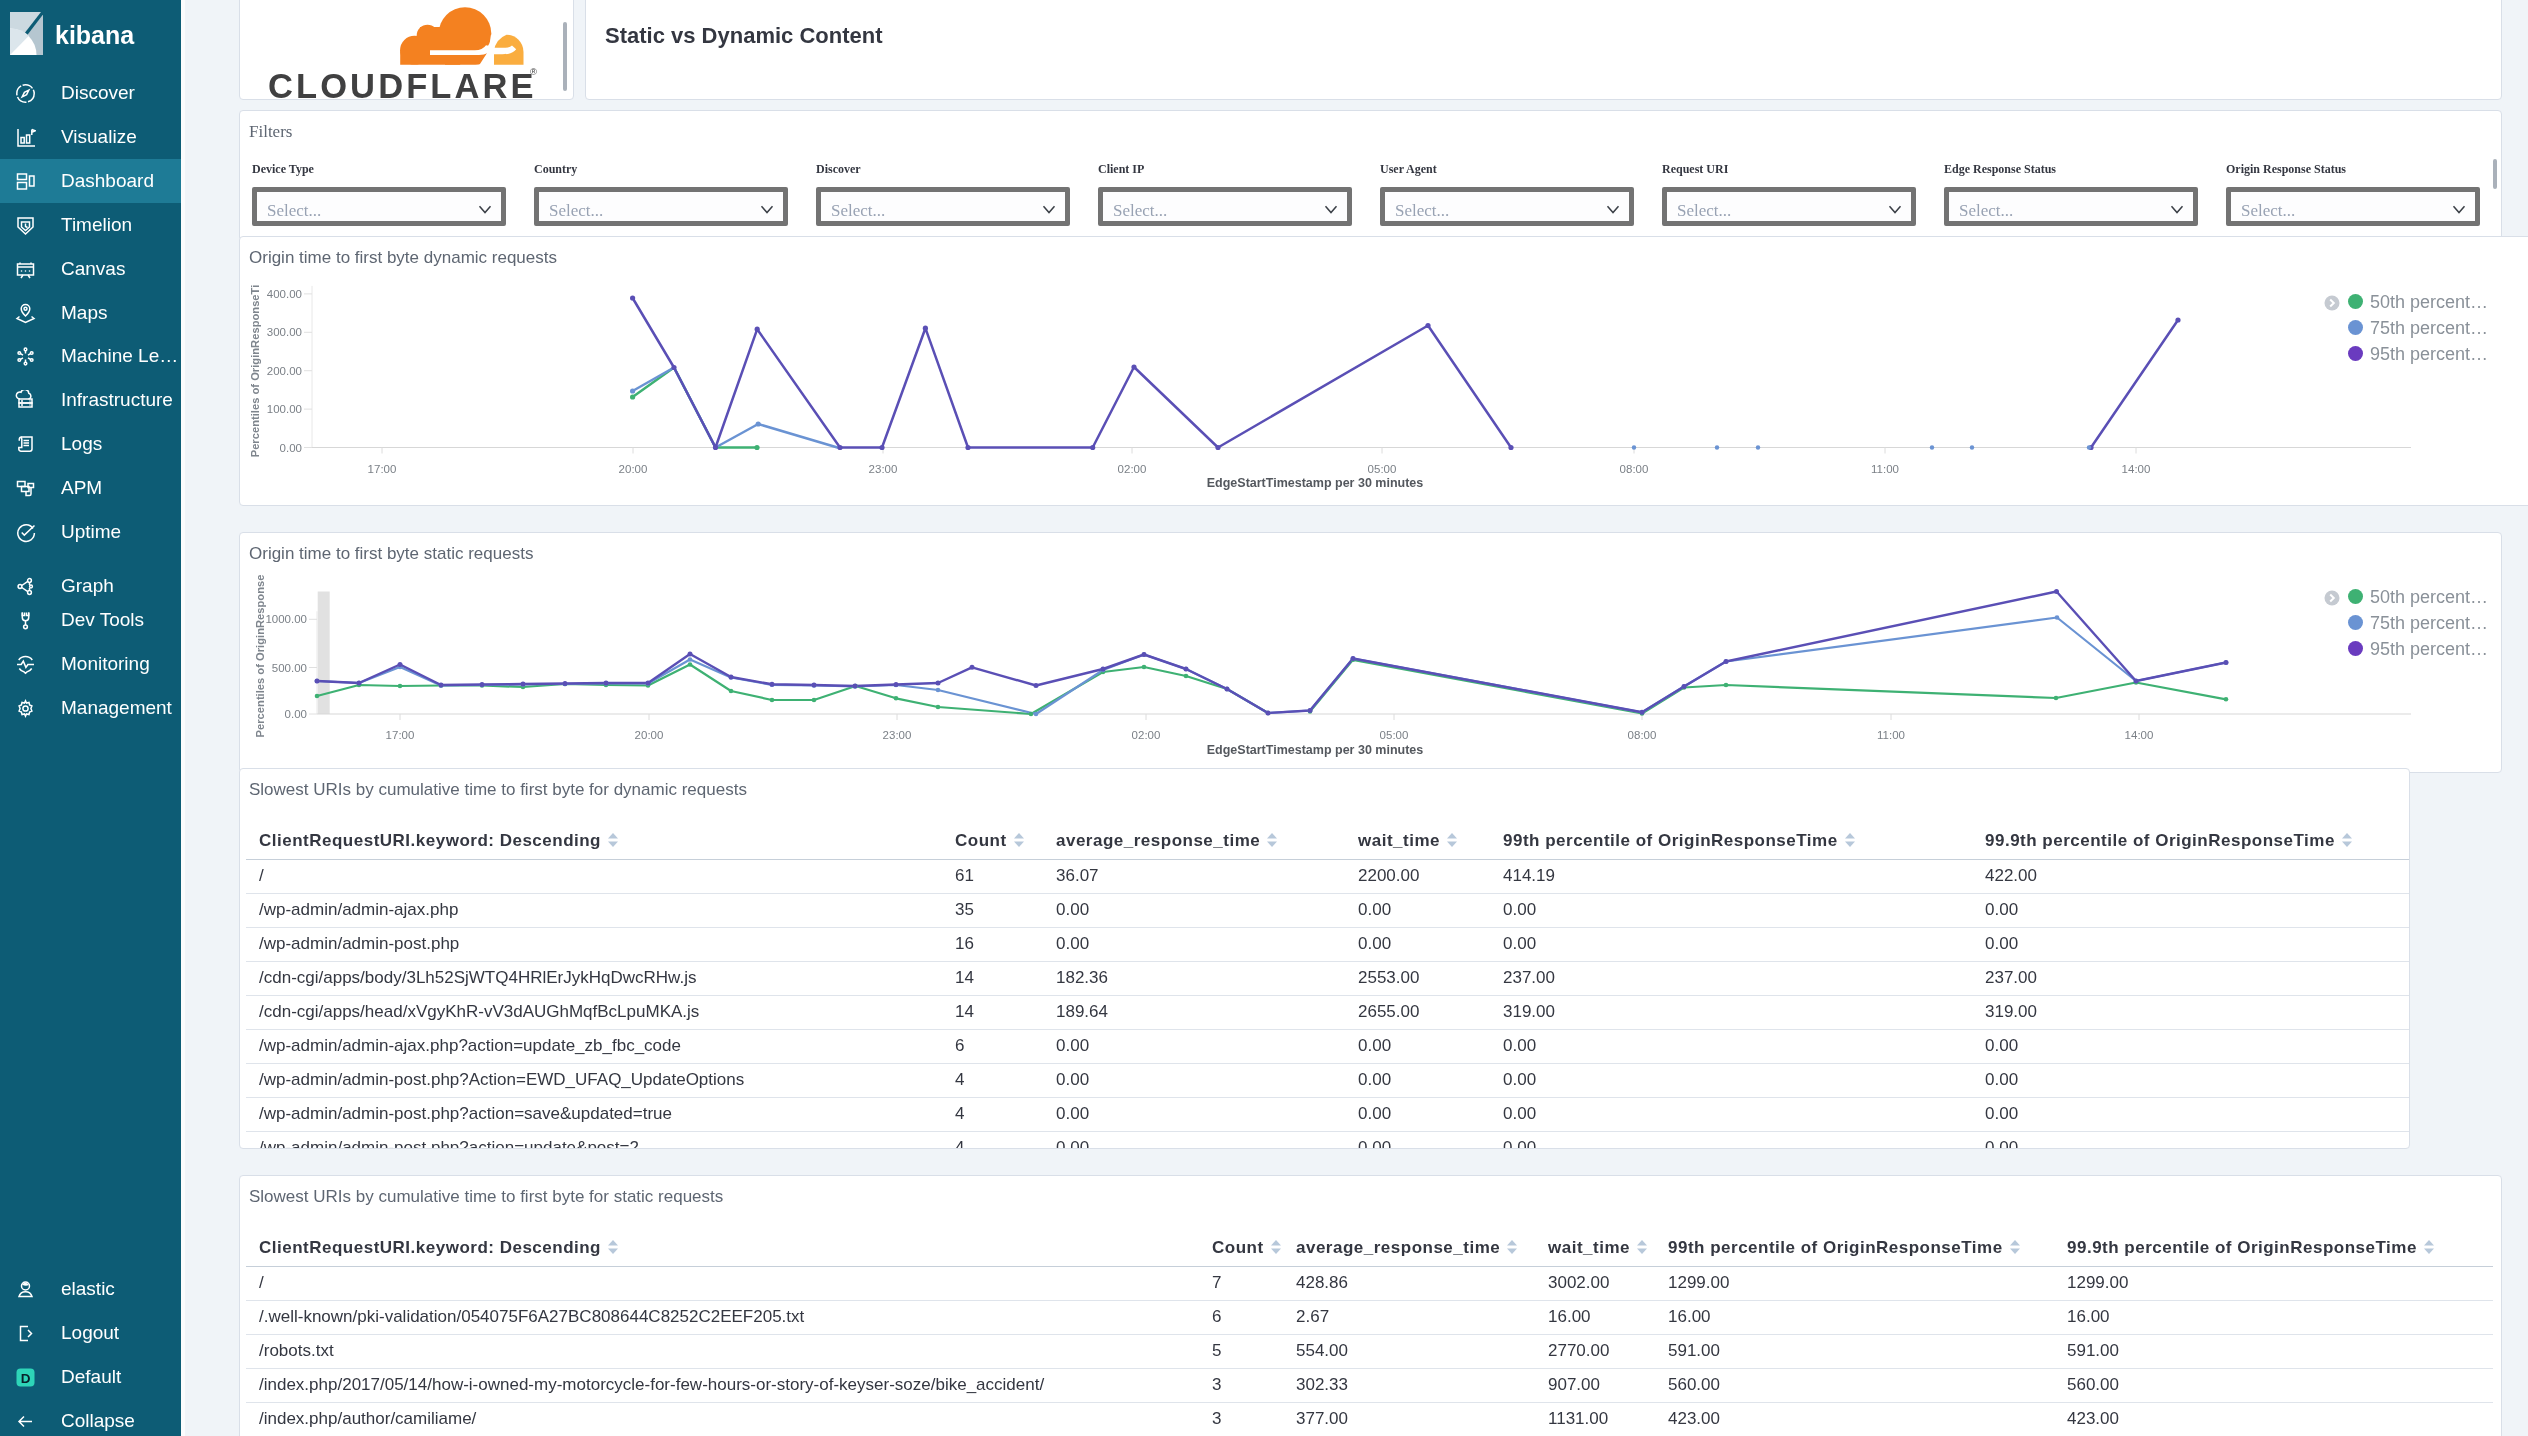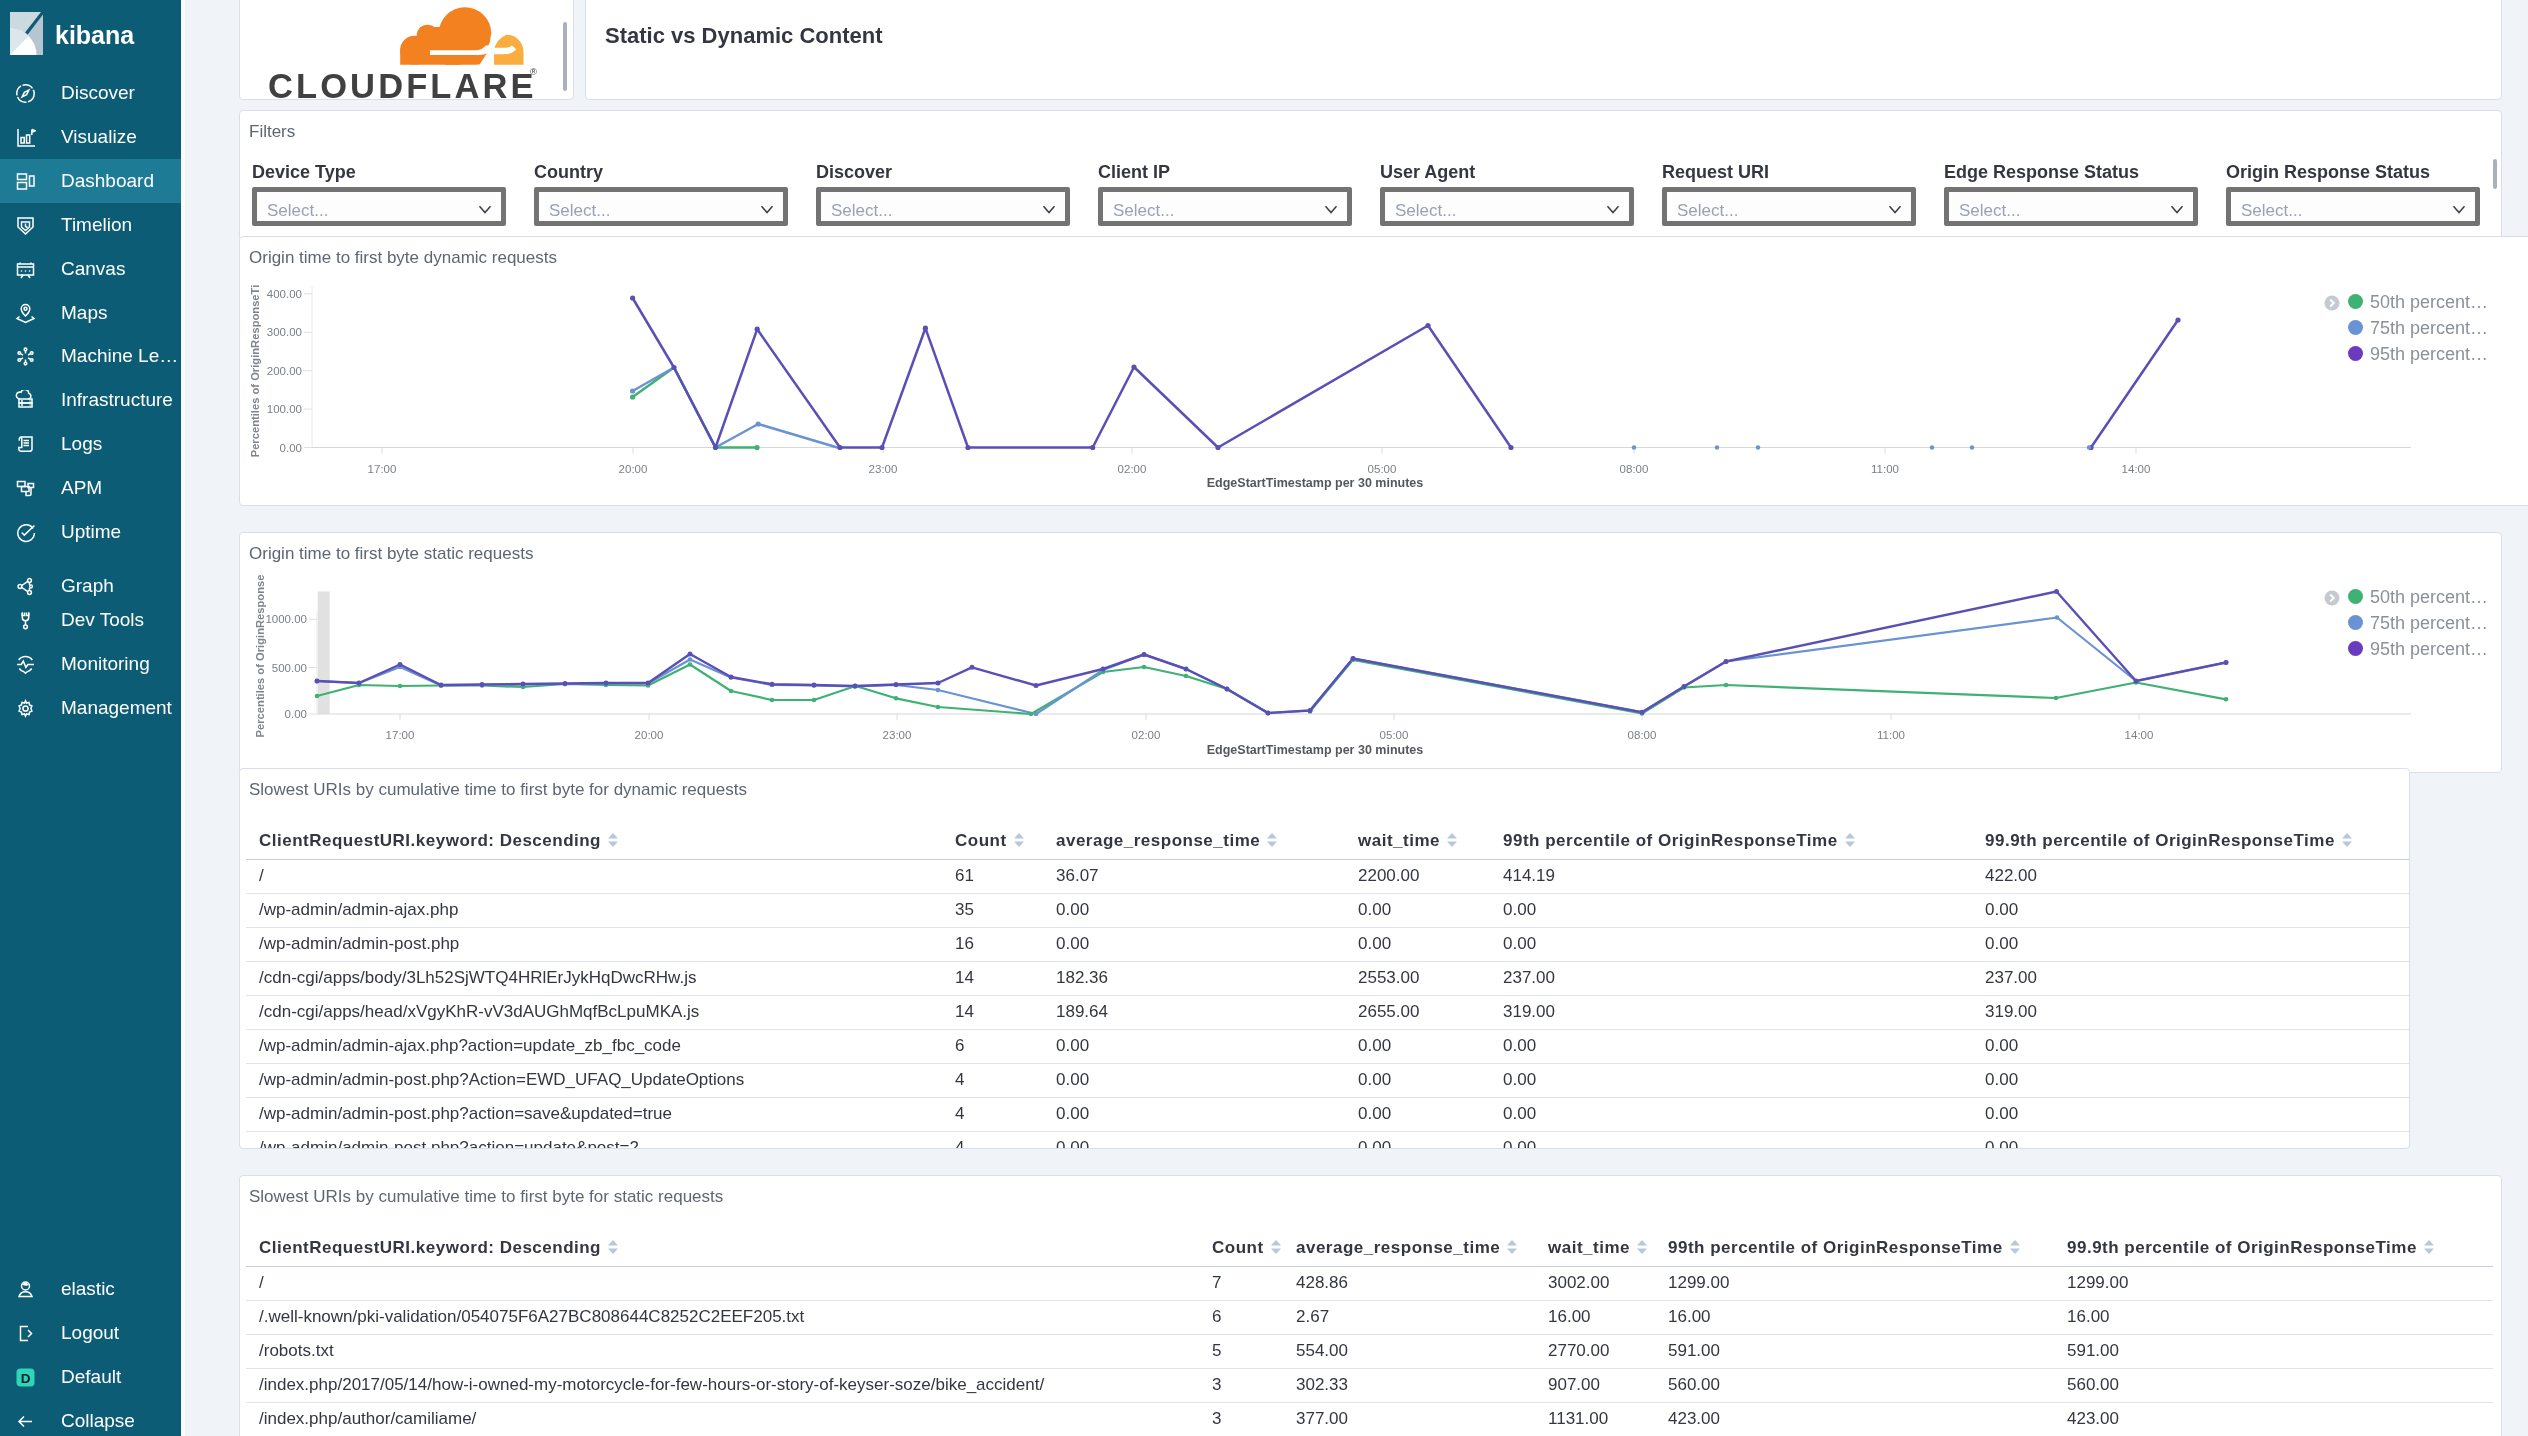--- a/index.html
+++ b/index.html
@@ -12,21 +12,21 @@
   .logo-mark { position:absolute; left:0; top:0; }
   .logo-word { position:absolute; left:45px; top:9px; color:#fff; font-size:25px; font-weight:700; letter-spacing:0px; }
   .nav-item { position:absolute; left:0; width:181px; height:44px; color:#ffffff; }
   .nav-item.sel { background:#1e7b96; }
   .nav-item .ic { position:absolute; left:15px; top:12px; width:21px; height:21px; }
   .nav-item .tx { position:absolute; left:61px; top:50%; transform:translateY(-50%); font-size:19px; white-space:nowrap; }
 
   .panel { position:absolute; background:#ffffff; border:1px solid #d9dfe8; border-radius:4px; }
   .ptitle { position:absolute; left:9px; top:11px; font-size:17px; color:#5e6672; white-space:nowrap; }
 
-  .flabel { position:absolute; top:51px; font-size:18px; font-weight:700; color:#343741; white-space:nowrap; }
+  .flabel { position:absolute; top:51px; font-size:12px; font-weight:700; color:#343741; white-space:nowrap; }
   .fselect { position:absolute; top:76px; width:254px; height:39px; border:5px solid #737373; background:#fdfdfe; border-radius:2px; }
   .fselect .ph { position:absolute; left:10px; top:9px; font-size:17px; color:#98a2b3; }
   .fselect svg { position:absolute; right:9px; top:13px; }
 
   .leg { position:absolute; font-size:18px; color:#8a9199; white-space:nowrap; }
   .leg .dot { display:inline-block; width:15px; height:15px; border-radius:50%; margin-right:7px; vertical-align:-1px; }
 
   table.kt { border-collapse:collapse; table-layout:fixed; font-size:17px; color:#343741; }
   table.kt th { font-weight:700; text-align:left; padding:0 0 0 13px; height:36px; border-bottom:1px solid #c6cfd9; white-space:nowrap; overflow:hidden; letter-spacing:0.5px; }
   table.kt td { padding:0 0 0 13px; height:34px; border-bottom:1px solid #dfe4eb; white-space:nowrap; overflow:hidden; }
@@ -225,21 +225,21 @@
   </g>
   <text x="28" y="109" font-size="34.5" font-weight="700" letter-spacing="3.1" fill="#404041" font-family="Liberation Sans, sans-serif">CLOUDFLARE</text>
   <text x="290" y="86" font-size="9.5" fill="#404041" font-family="Liberation Sans, sans-serif">®</text>
 </svg>
   <div class="sthumb" style="right:6px; top:33px; width:4px; height:69px;"></div>
 </div>
 <div class="panel" style="left:585px; top:-12px; width:1917px; height:112px;">
   <div style="position:absolute; left:19px; top:34px; font-size:22px; font-weight:700; color:#343741;">Static vs Dynamic Content</div>
 </div>
 
-<div class="panel" style="left:239px; top:110px; width:2263px; height:131px;">
+<div class="panel" style="left:239px; top:110px; width:2263px; height:131px;font-family:Liberation Serif, serif;">
   <div class="ptitle">Filters</div>
   <div class="flabel" style="left:12px;">Device Type</div>
     <div class="fselect" style="left:12px;">
       <span class="ph">Select...</span>
       <svg width="14" height="9" viewBox="0 0 14 9">
         <path d="M1.5 1.2 L7 7.5 L12.5 1.2" fill="none" stroke="#3a3f46" stroke-width="1.5"></path>
       </svg>
     </div>
   <div class="flabel" style="left:294px;">Country</div>
     <div class="fselect" style="left:294px;">

